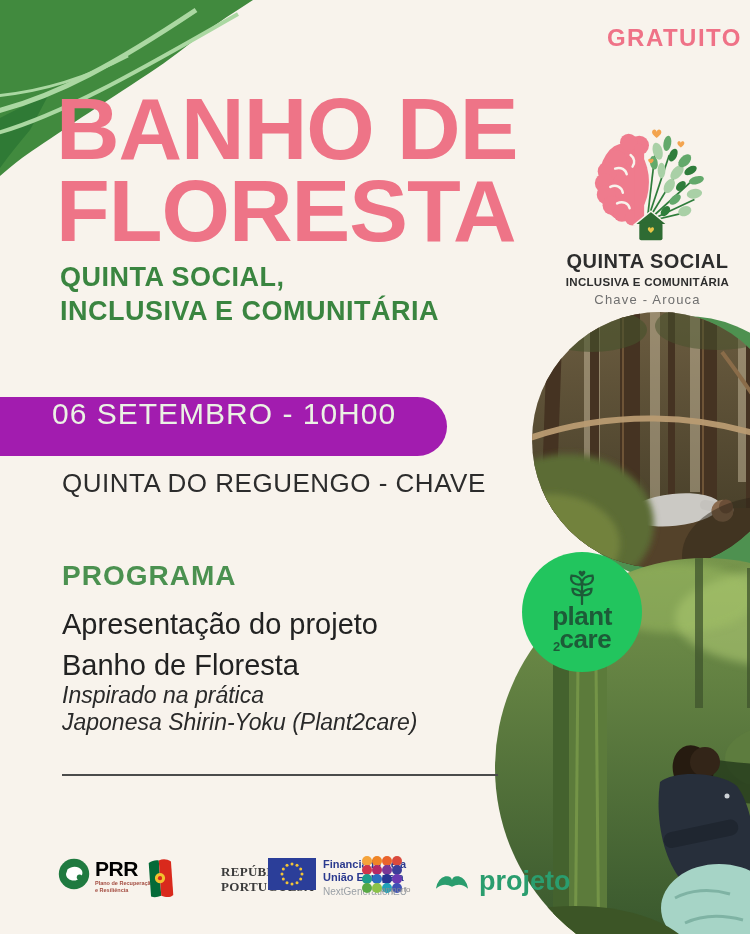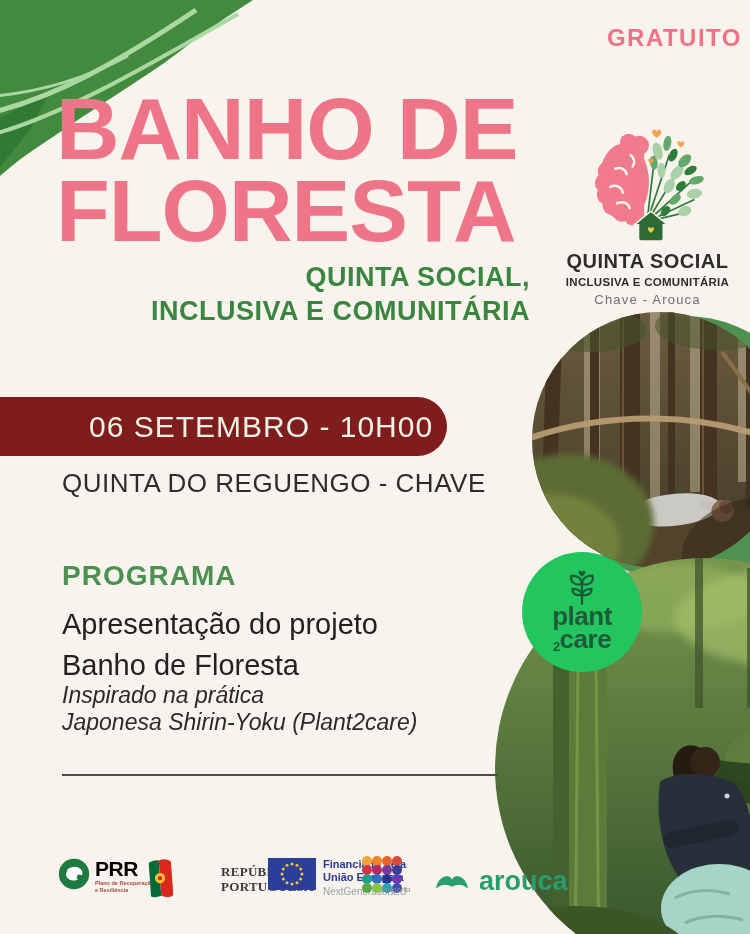--- a/index.html
+++ b/index.html
@@ -19,34 +19,33 @@
   
   .title{
     left:56px;top:88px;width:540px;
     font-size:88px;line-height:82px;font-weight:800;letter-spacing:-1px;
     color:#ee7487;
   }
   .subtitle{
     left:60px;top:260px;width:470px;
     font-size:27px;line-height:34px;font-weight:700;letter-spacing:.5px;
     color:#3a8540;
-    text-align:right;
   }
 
   
   .org-logo{left:545px;top:126px;width:205px;text-align:center;}
   .org-name{font-size:20px;font-weight:800;color:#2d2d2d;letter-spacing:.5px;margin-top:2px;}
   .org-tagline{font-size:11.5px;font-weight:700;color:#2d2d2d;letter-spacing:.3px;margin-top:3px;}
   .org-location{font-size:13px;color:#6f6f6f;letter-spacing:1.2px;margin-top:4px;}
 
   
   .banner{
-    left:0;top:397px;width:447px;height:59px;background:#7f1d1d;
-    border-radius:0 30px 30px 0;display:flex;align-items:center;
-    padding-left:89px;box-sizing:border-box;
+    left:0;top:397px;width:447px;height:59px;background:#a21caf;
+    border-radius:0 30px 30px 0;display:flex;align-items:flex-start;
+    padding-left:52px;box-sizing:border-box;
   }
   .banner span{font-size:30px;font-weight:500;letter-spacing:1px;color:#ebf2e4;}
   .venue{left:62px;top:468px;font-size:26px;letter-spacing:.5px;color:#2c2c2c;}
 
   
   .programa{left:62px;top:560px;font-size:28px;font-weight:800;letter-spacing:1px;color:#4b9150;}
   .program-item{left:62px;top:604px;font-size:29px;line-height:41px;color:#222;}
   .program-note{left:62px;top:682px;font-size:23px;line-height:27px;font-style:italic;color:#2a2a2a;}
   .divider{left:62px;top:774px;width:436px;height:1.5px;background:#4b4b4b;}
 
@@ -383,16 +382,16 @@
         <i></i>
         <i></i>
     </div>
     <span class="amporto-label">amporto</span>
   </div>
 
   <div class="abs arouca-group">
     <svg width="36" height="22" viewBox="0 0 38 20">
       <path d="M2,17 Q4,6 12,4 Q18,3 19,8 Q20,3 26,4 Q34,6 36,17 Q28,10 19,15 Q10,10 2,17 Z" fill="#2a9d6e"></path>
     </svg>
-    <span class="arouca-label">arouca</span>
+    <span class="arouca-label">projeto</span>
   </div>
 
 </div>
 
 </body></html>

